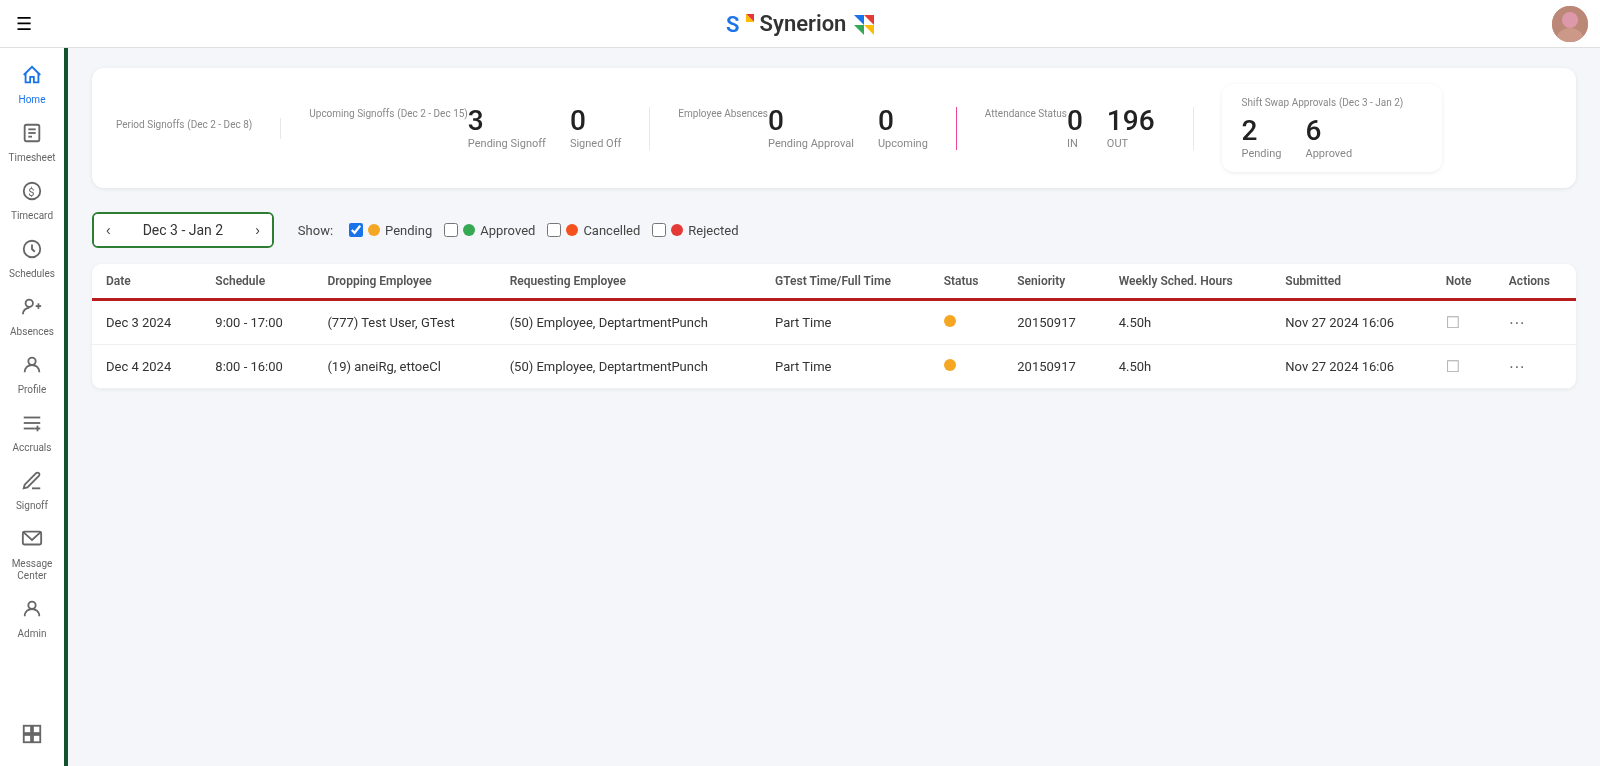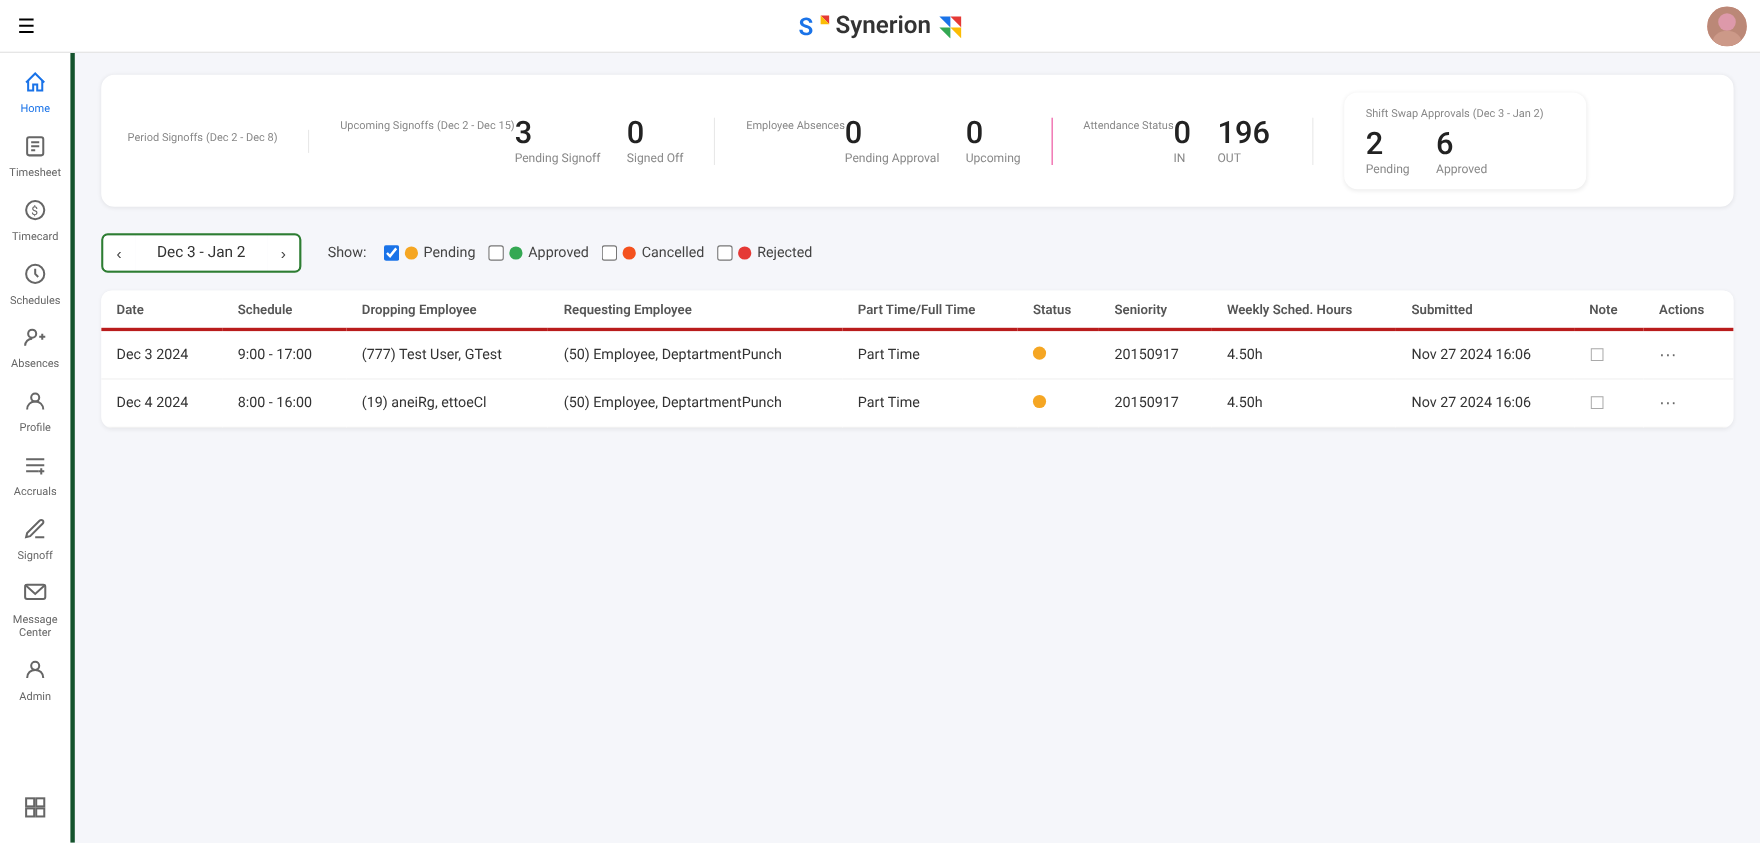--- a/index.html
+++ b/index.html
@@ -357,21 +357,21 @@
   </div>
 
   <div class="table-container">
     <table>
       <thead>
         <tr>
           <th>Date</th>
           <th>Schedule</th>
           <th>Dropping Employee</th>
           <th>Requesting Employee</th>
-          <th>Part Time/Full Time</th>
+          <th>GTest Time/Full Time</th>
           <th>Status</th>
           <th>Seniority</th>
           <th>Weekly Sched. Hours</th>
           <th>Submitted</th>
           <th>Note</th>
           <th>Actions</th>
         </tr>
       </thead>
       <tbody id="table-body">
       <tr>

